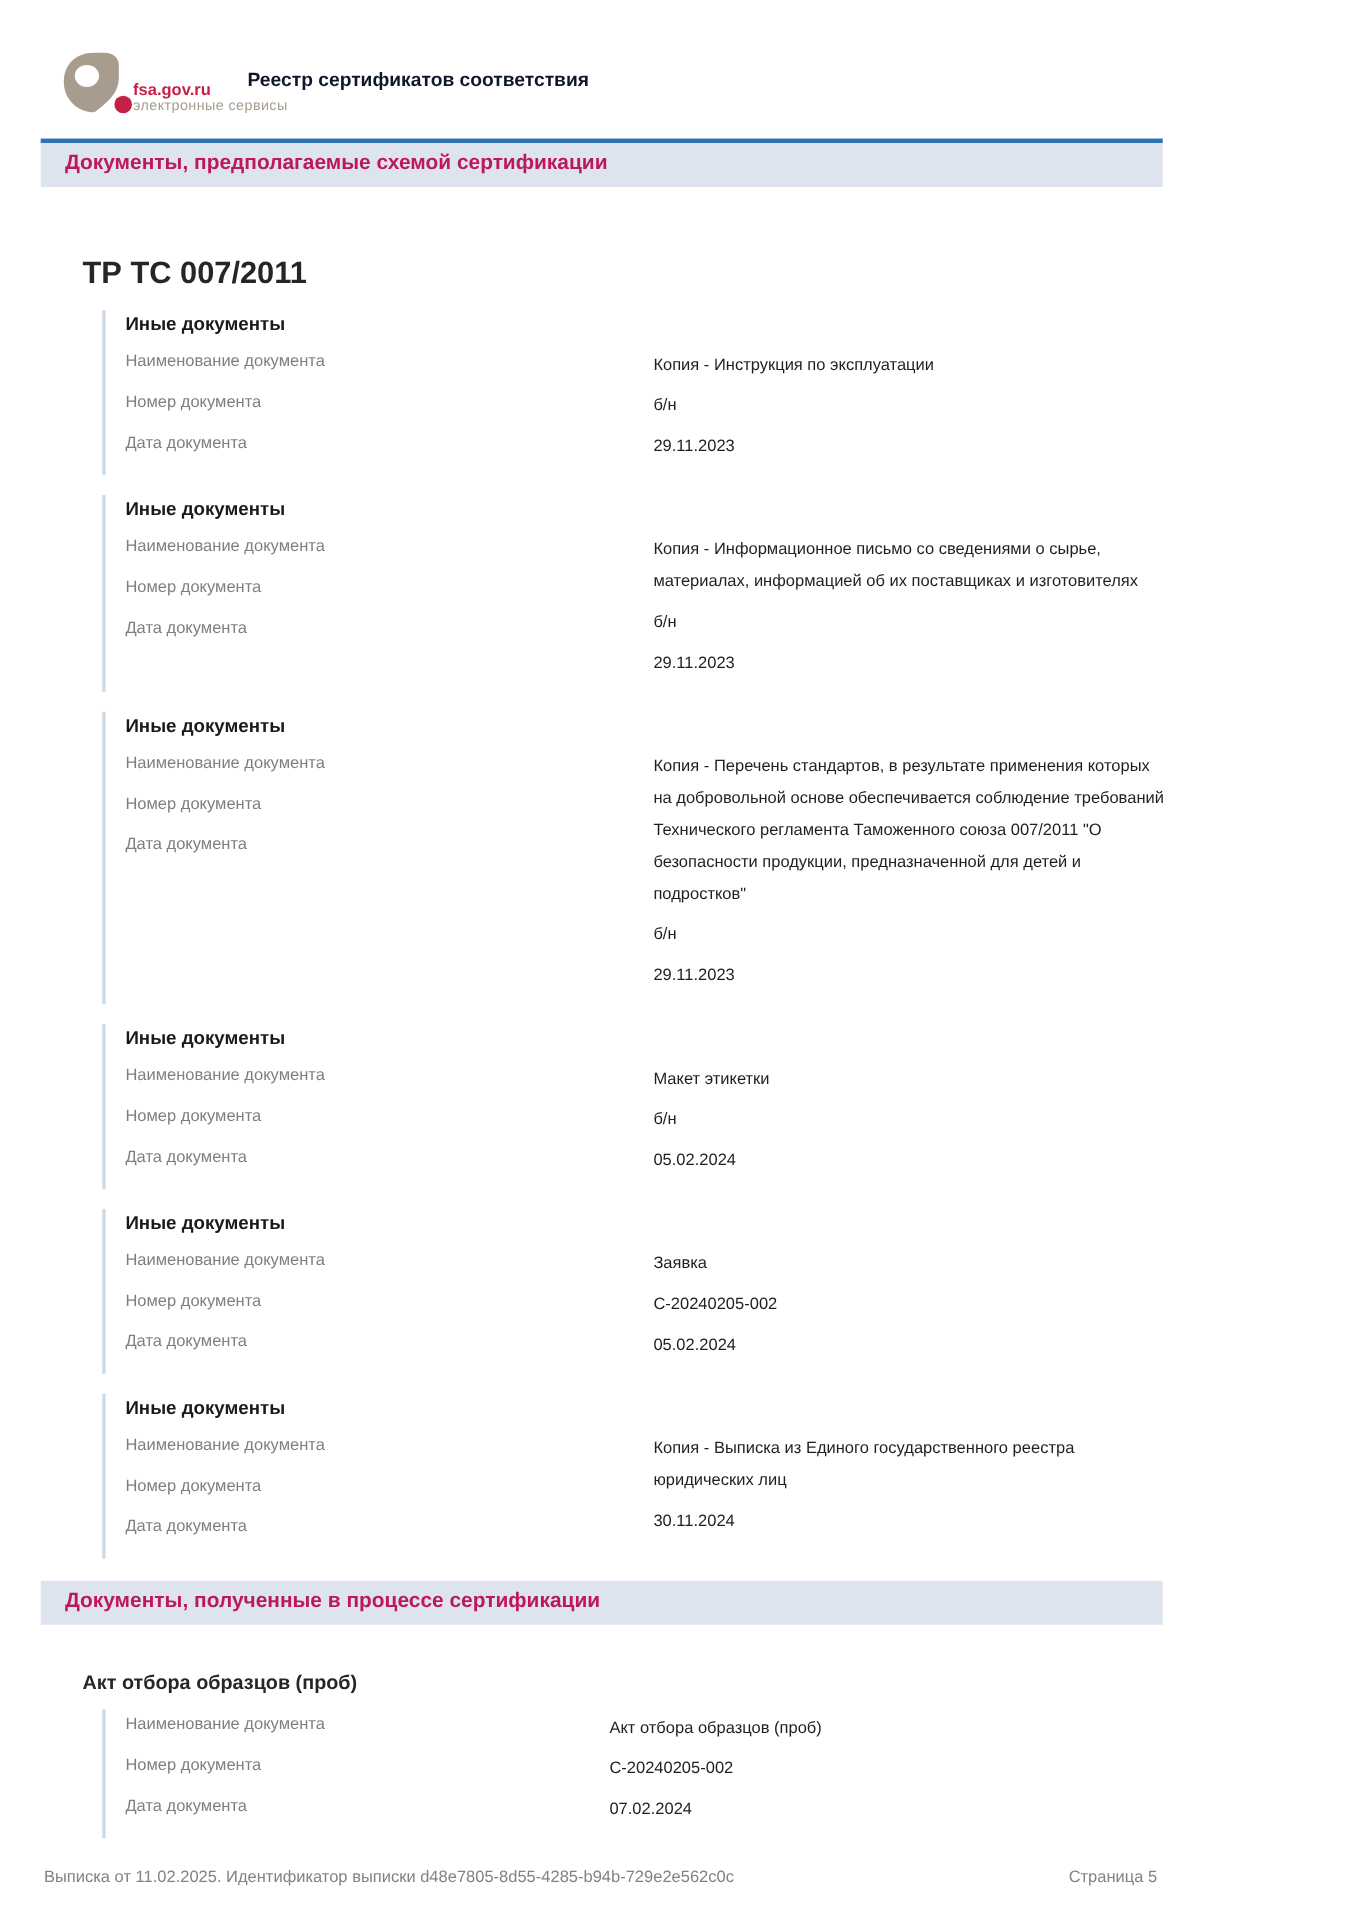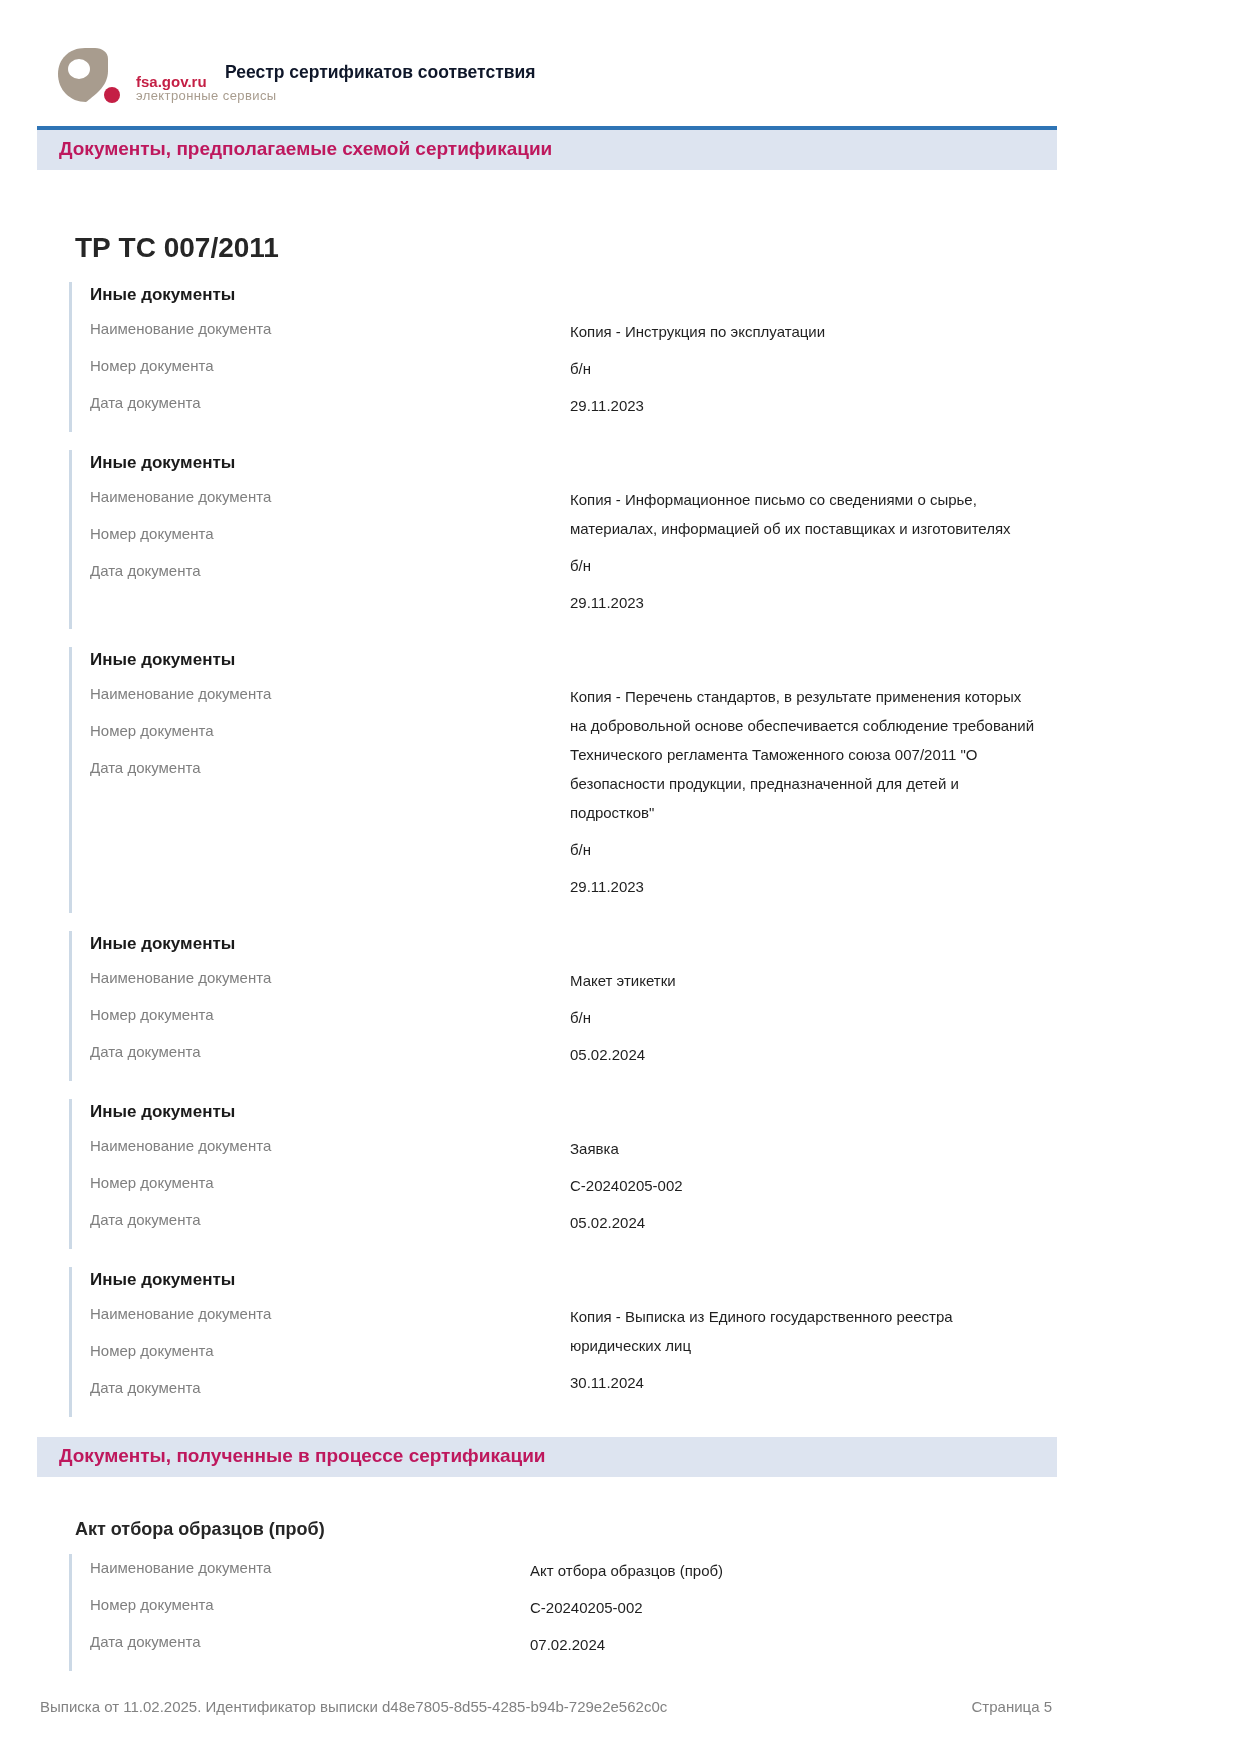--- a/index.html
+++ b/index.html
@@ -13,37 +13,37 @@
     --brand-taupe:#a89c8e;
   }
   html,body{margin:0;padding:0;background:#fff;}
   body{font-family:"Liberation Sans", sans-serif;}
   .page{position:relative;width:1240px;height:1755px;background:#fff;overflow:hidden;}
 
   
   .app-header{position:absolute;top:46px;left:55px;display:flex;align-items:flex-start;}
   .logo{display:flex;align-items:flex-end;}
   .logo svg{display:block;}
-  .logo-text{margin-left:15px;margin-bottom:2px;}
+  .logo-text{margin-left:0;margin-bottom:2px;}
   .logo-site{font-size:15px;font-weight:bold;color:var(--brand-red);line-height:16px;}
   .logo-tagline{font-size:13px;color:var(--brand-taupe);line-height:12px;letter-spacing:.4px;}
   .doc-title{position:absolute;left:170px;top:16px;font-size:17.5px;font-weight:bold;color:#0f172a;white-space:nowrap;}
 
   
   #sections{position:absolute;inset:0;}
   .section{position:absolute;left:37px;width:1020px;}
   .section:nth-child(1){top:126px;}
   .section:nth-child(2){top:1437px;}
   .section-bar{background:var(--bar-bg);padding:8px 0 10px 22px;}
   .section:nth-child(1) .section-bar{border-top:4px solid var(--accent-blue);}
   .section-title{font-size:19px;font-weight:bold;color:#be185d;text-align:right;}
   .group-title{margin:62px 0 18px 38px;font-size:28px;font-weight:bold;color:#262626;}
   .section:nth-child(2) .group-title{margin:42px 0 14px 38px;font-size:18px;}
 
-  .blocks{margin-left:32px;}
+  .blocks{margin-left:56px;}
   .block{border-left:3px solid var(--block-bar);padding:2px 0 4px 18px;margin-bottom:18px;}
   .block-heading{font-size:17px;font-weight:bold;color:#1a1a1a;line-height:22px;margin-bottom:11px;}
   .block-grid{display:grid;grid-template-columns:480px 470px;}
   .section:nth-child(2) .block-grid{grid-template-columns:440px 470px;}
   .row-label{font-size:15px;color:var(--label-gray);line-height:24px;margin-bottom:13px;}
   .row-value{font-size:15px;color:var(--text-dark);line-height:29px;margin-bottom:8px;}
 
   
   .page-footer{position:absolute;left:40px;top:1698px;width:1012px;display:flex;justify-content:space-between;
     font-size:15px;color:var(--footer-gray);}

